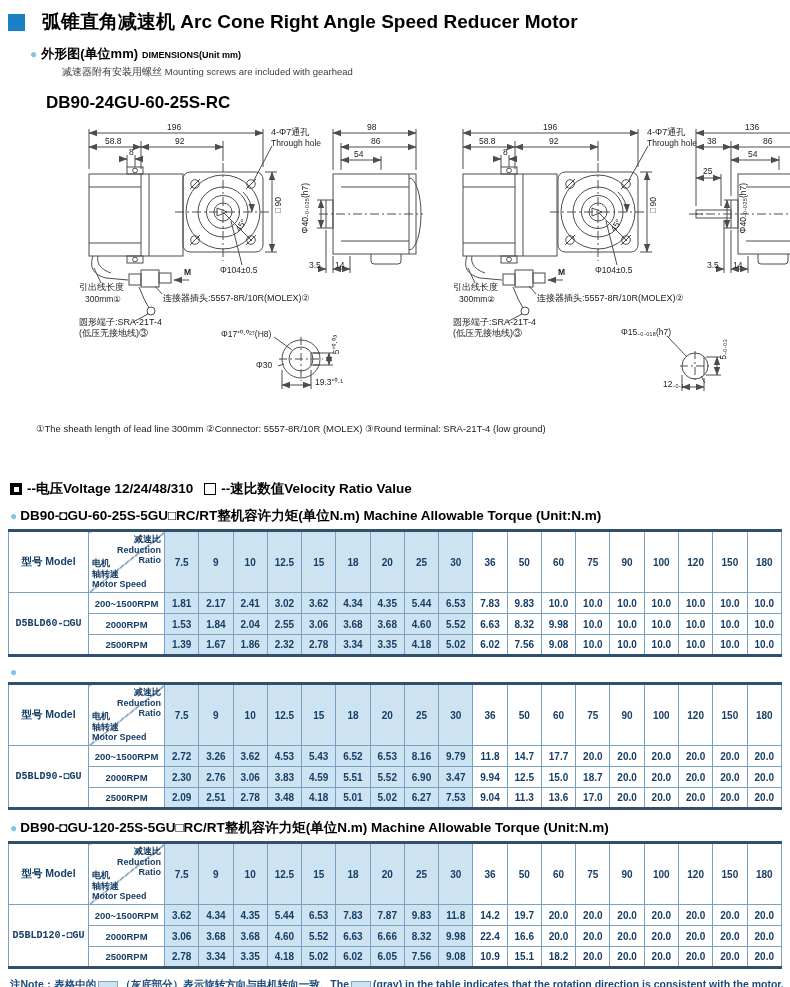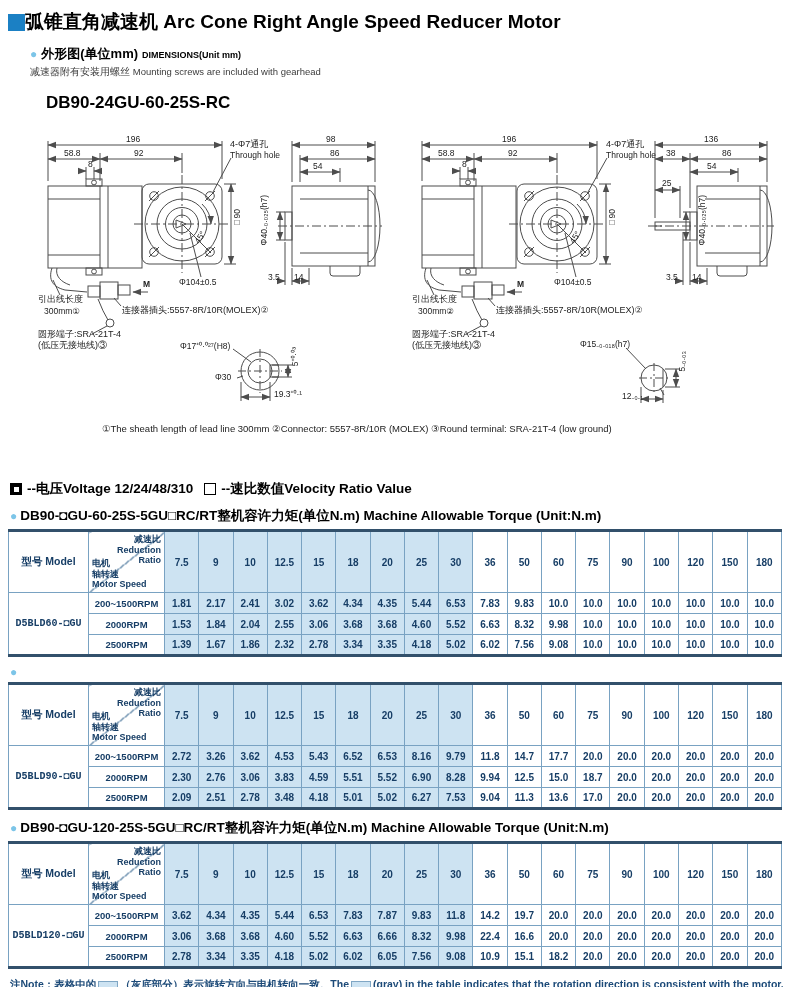--- a/index.html
+++ b/index.html
@@ -1,42 +1,42 @@
 <!DOCTYPE html>
 <html><head>
 <meta charset="utf-8">
 <style>
   * { margin:0; padding:0; box-sizing:border-box; }
   body {
     width:790px; height:987px; position:relative; background:#fff;
     font-family:"Liberation Sans", sans-serif; color:#000; overflow:hidden;
   }
   
-  .page-header { display:flex; align-items:center; gap:0; padding:9px 0 0 8px; }
+  .page-header { display:flex; align-items:center; gap:17px; padding:9px 0 0 8px; }
   .hdr-sq { width:17px; height:17px; background:#1b80c4; flex:0 0 auto; }
   .page-title { font-size:19px; font-weight:bold; letter-spacing:0; }
   .sect-line { display:flex; align-items:baseline; gap:4px; padding:10px 0 0 30px; }
   .bullet { color:#7cc5e8; font-size:12px; line-height:1; }
   .sect-cn { font-size:13px; font-weight:bold; }
   .sect-en { font-size:9px; font-weight:bold; }
-  .screw-line { padding:2px 0 0 30px; font-size:10px; color:#3c3c3c; }
+  .screw-line { padding:2px 0 0 30px; font-size:10px; color:#3c3c3c;margin-left:32px; }
   .screw-line .en { font-size:9.5px; }
   .model-heading { padding:14px 0 0 46px; font-size:17px; font-weight:bold; }
 
   
   .drawings { position:relative; height:292px; margin-top:4px; }
-  .dgroup { position:absolute; top:12px; width:375px; height:292px; }
+  .dgroup { position:absolute; top:0; width:375px; height:292px;margin-left:41px; }
   .dgroup.left { left:30px; } .dgroup.right { left:412px; }
   .dgroup svg { position:absolute; left:0; top:0; }
   .dlab { position:absolute; font-size:8.5px; color:#222; white-space:nowrap; line-height:1.1; }
   .dlab.b { font-weight:bold; }
   .dlab.cn { font-size:9px; }
   .vlab { writing-mode:vertical-rl; transform:rotate(180deg); }
   .rot45 { transform:rotate(-57deg); }
-  .footnote { margin:14px 0 0 102px; font-size:9.5px; color:#1c1c1c; }
+  .footnote { margin:14px 0 0 36px; font-size:9.5px; color:#1c1c1c; }
 
   
   .legend { display:flex; align-items:center; gap:5px; margin:46px 0 0 10px;
             font-size:13.5px; font-weight:bold; }
   .sq-filled { width:12px; height:12px; background:#000; position:relative; flex:0 0 auto; }
   .sq-filled::after { content:""; position:absolute; left:3.5px; top:3.5px; width:5px; height:5px; background:#fff; }
   .sq-open { width:12px; height:12px; border:1.6px solid #000; background:#fff; flex:0 0 auto; }
 
   
   .tblock { margin:9px 8px 0 8px; }
@@ -526,21 +526,21 @@
         <tr>
           <td class="speed">2000RPM</td>
           <td class="hl">2.30</td>
           <td class="hl">2.76</td>
           <td class="hl">3.06</td>
           <td class="hl">3.83</td>
           <td class="hl">4.59</td>
           <td class="hl">5.51</td>
           <td class="hl">5.52</td>
           <td class="hl">6.90</td>
-          <td class="hl">8.28</td>
+          <td class="hl">3.47</td>
           <td class="">9.94</td>
           <td class="">12.5</td>
           <td class="">15.0</td>
           <td class="">18.7</td>
           <td class="">20.0</td>
           <td class="">20.0</td>
           <td class="">20.0</td>
           <td class="">20.0</td>
           <td class="">20.0</td>
         </tr>

